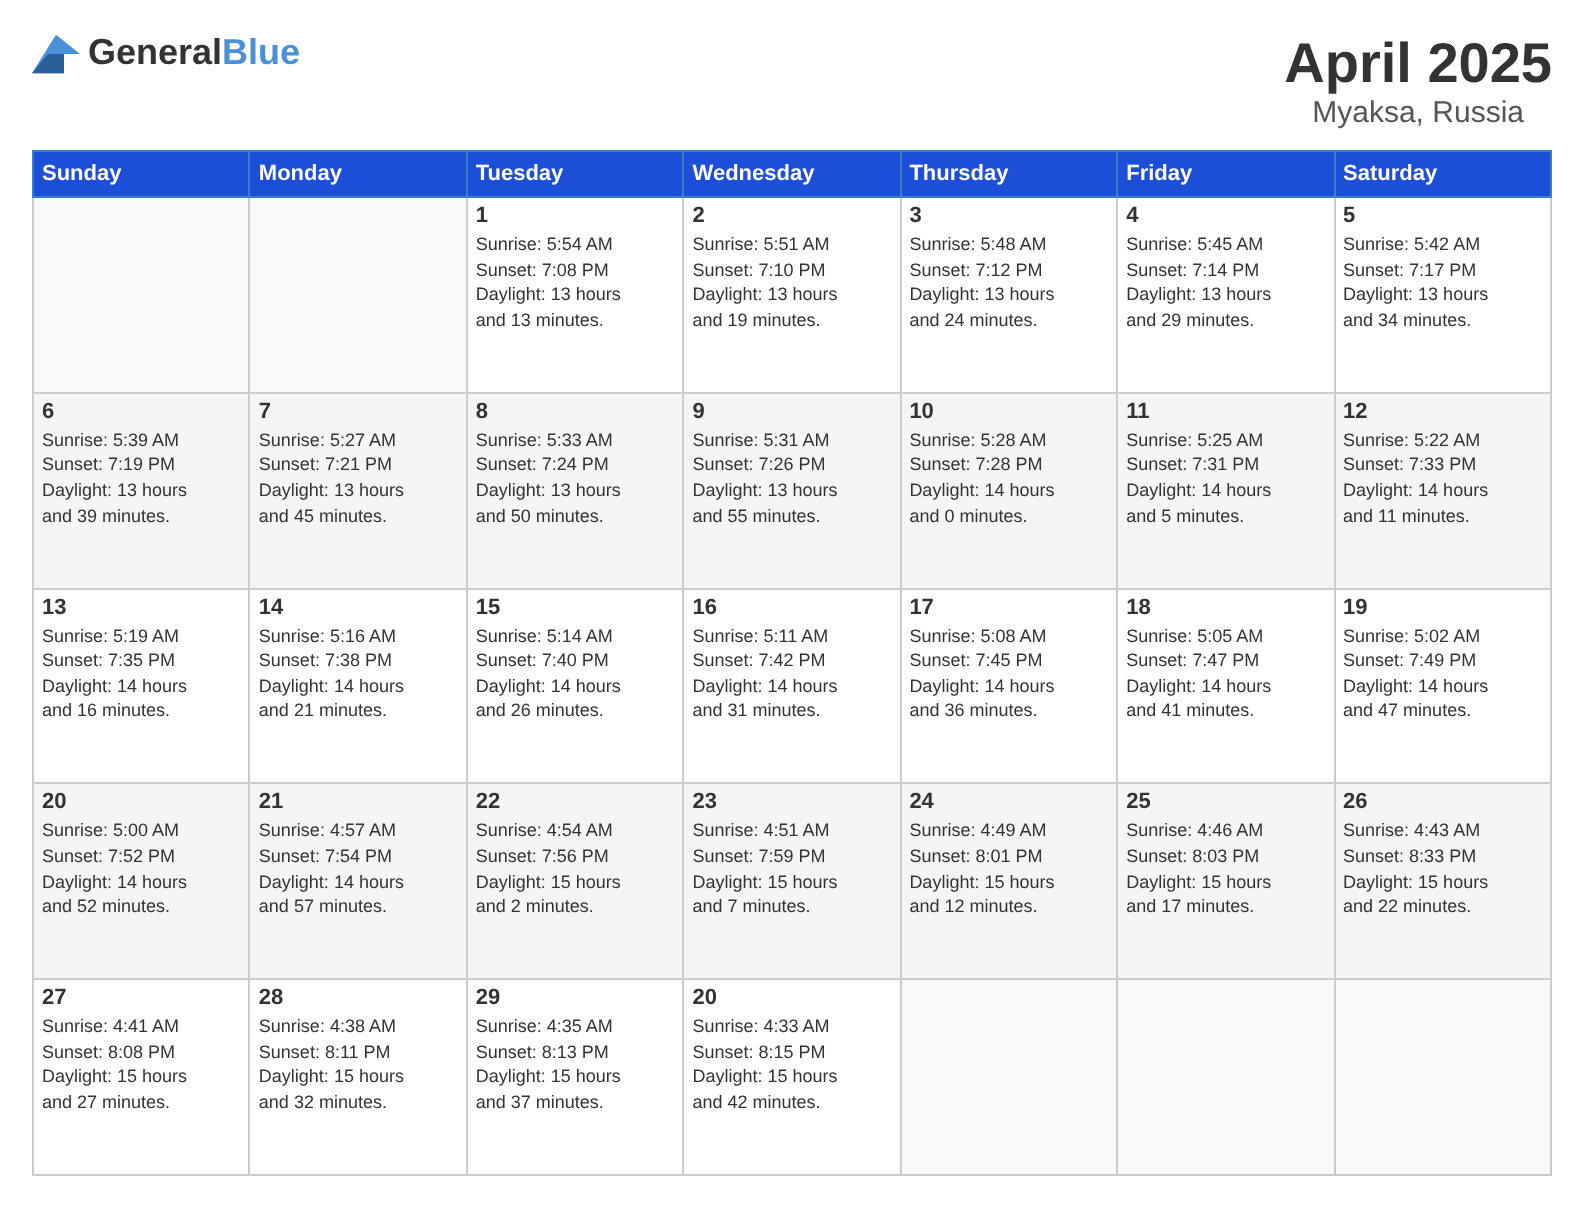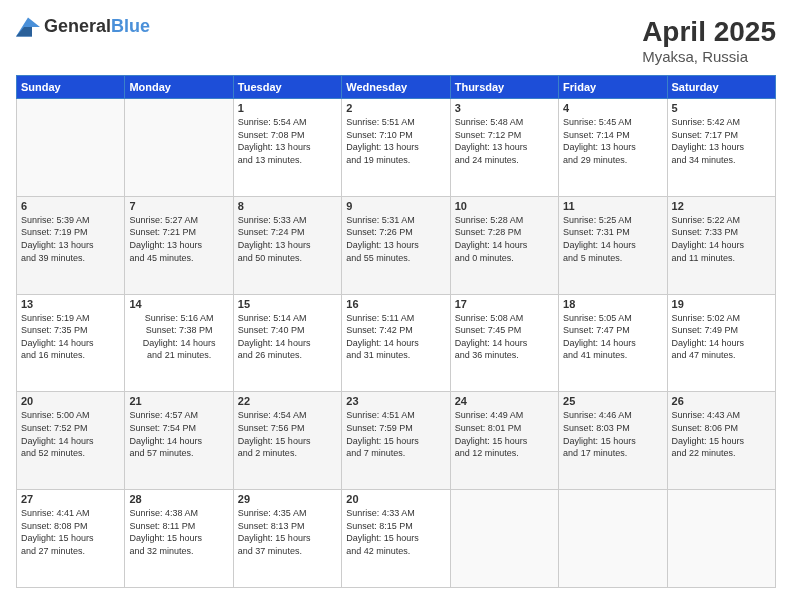--- a/index.html
+++ b/index.html
@@ -26,21 +26,21 @@
     .logo {
       display: flex;
       align-items: center;
       gap: 4px;
     }
     .logo-icon {
       width: 24px;
       height: 20px;
     }
     .title-block {
-      text-align: left;
+      text-align: center;
     }
     .month-title {
       font-size: 28px;
       font-weight: bold;
       color: #333;
     }
     .location-title {
       font-size: 15px;
       color: #555;
     }
@@ -212,21 +212,21 @@
         <tr>
           <td>
             <div class="day-number">13</div>
             <div class="day-info" style="white-space: pre-line;">Sunrise: 5:19 AM
 Sunset: 7:35 PM
 Daylight: 14 hours
 and 16 minutes.</div>
           </td>
           <td>
             <div class="day-number">14</div>
-            <div class="day-info" style="white-space: pre-line; text-align: center;">Sunrise: 5:16 AM
+            <div class="day-info" style="white-space: pre-line;">Sunrise: 5:16 AM
 Sunset: 7:38 PM
 Daylight: 14 hours
 and 21 minutes.</div>
           </td>
           <td>
             <div class="day-number">15</div>
             <div class="day-info" style="white-space: pre-line;">Sunrise: 5:14 AM
 Sunset: 7:40 PM
 Daylight: 14 hours
 and 26 minutes.</div>
@@ -299,21 +299,21 @@
           <td>
             <div class="day-number">25</div>
             <div class="day-info" style="white-space: pre-line;">Sunrise: 4:46 AM
 Sunset: 8:03 PM
 Daylight: 15 hours
 and 17 minutes.</div>
           </td>
           <td>
             <div class="day-number">26</div>
             <div class="day-info" style="white-space: pre-line;">Sunrise: 4:43 AM
-Sunset: 8:06 PM
+Sunset: 8:33 PM
 Daylight: 15 hours
 and 22 minutes.</div>
           </td>
         </tr>
         <tr>
           <td>
             <div class="day-number">27</div>
             <div class="day-info" style="white-space: pre-line;">Sunrise: 4:41 AM
 Sunset: 8:08 PM
 Daylight: 15 hours

